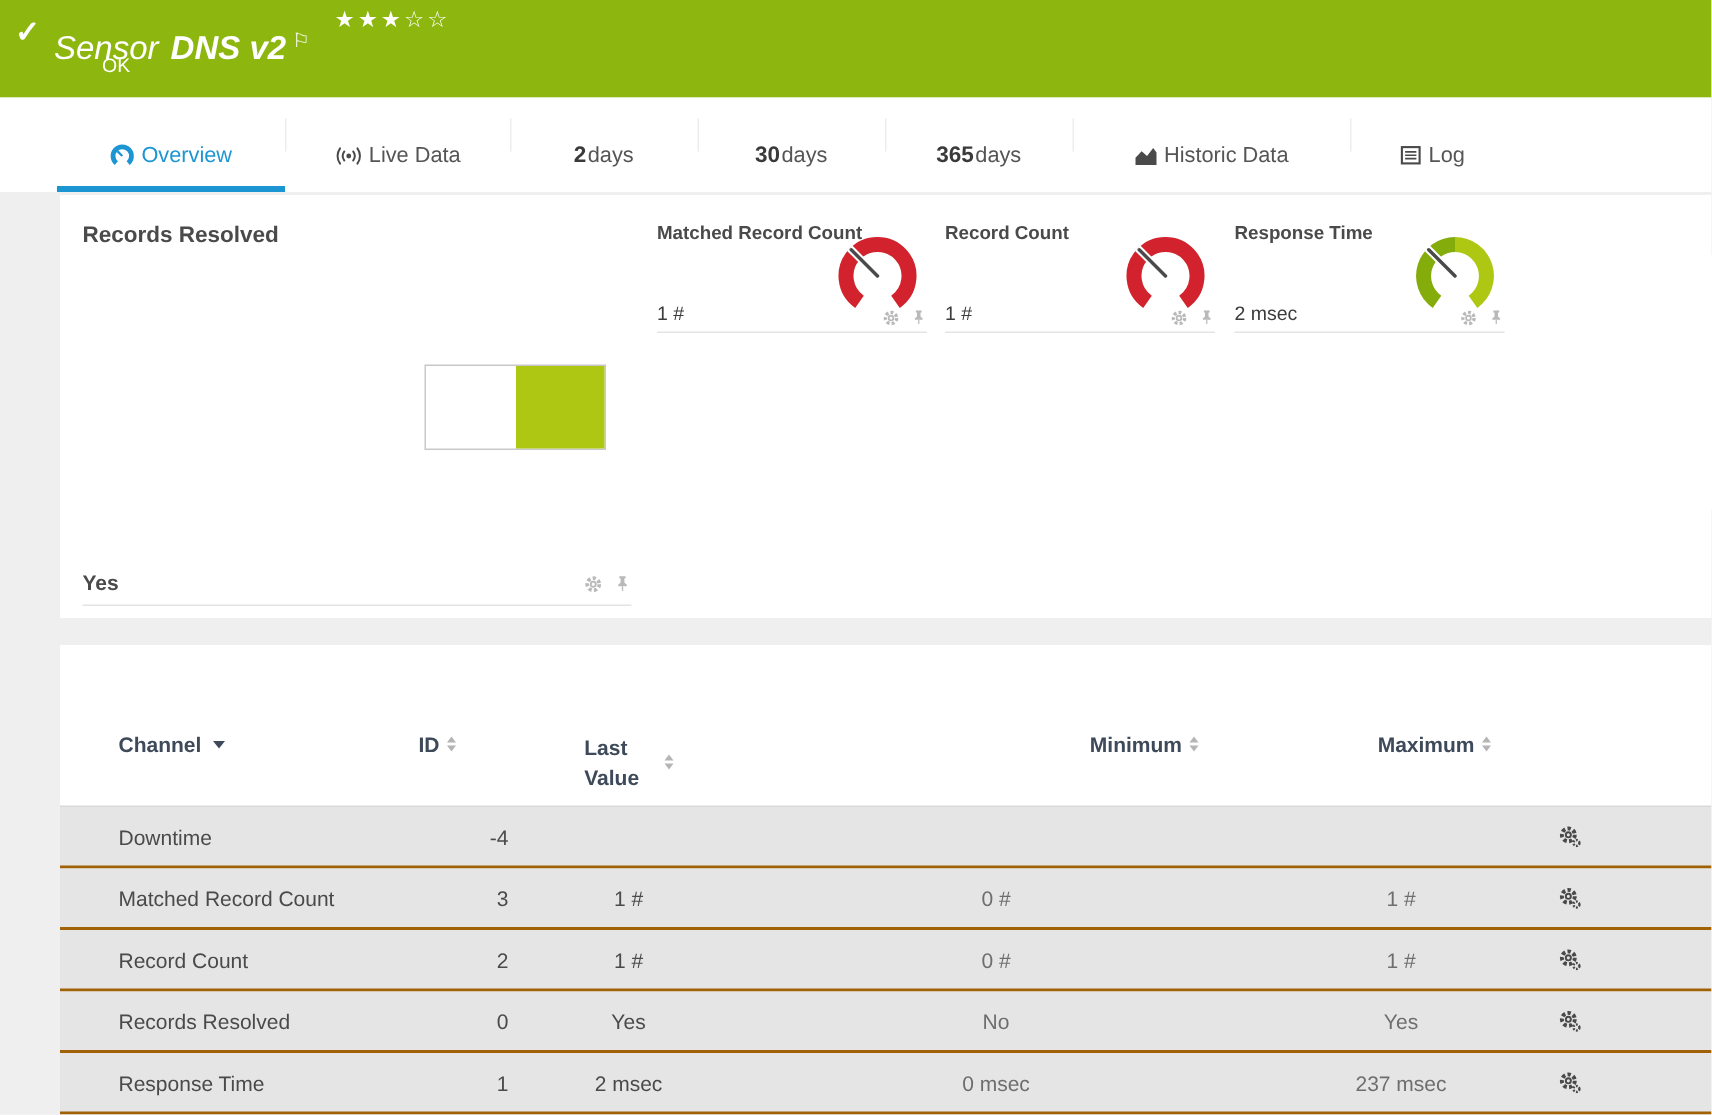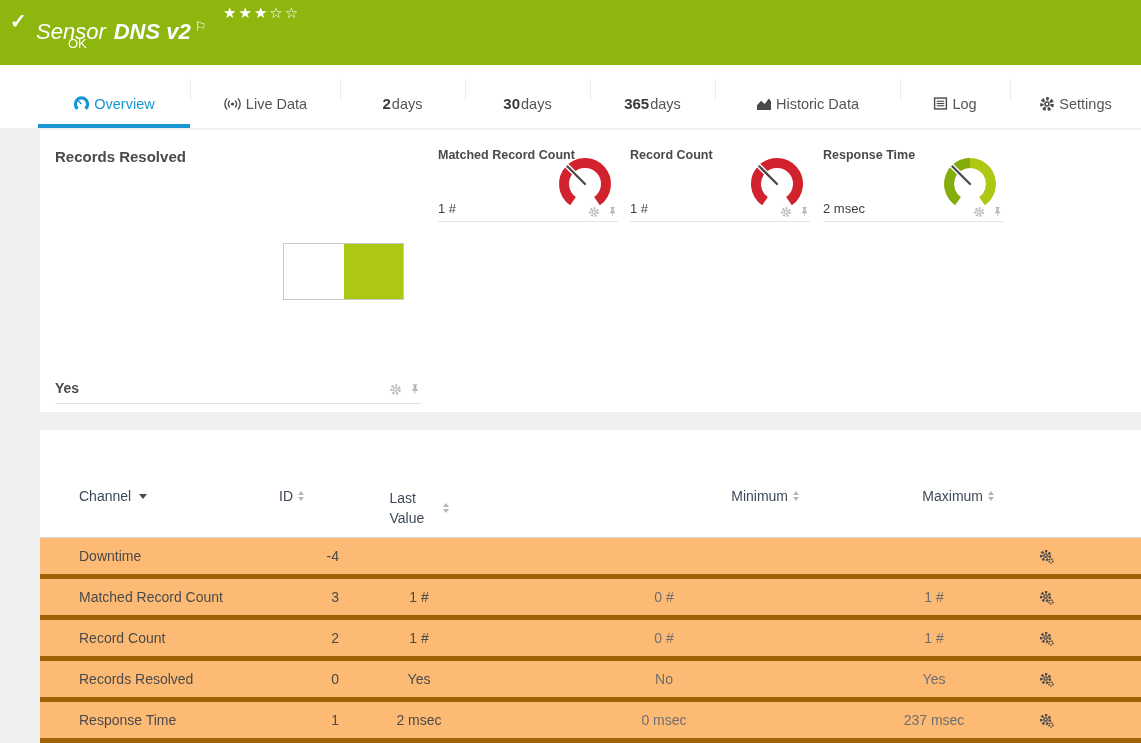--- a/index.html
+++ b/index.html
@@ -54,32 +54,32 @@
   .gauge-panel{position:absolute;top:18px;width:180px;height:74px;border-bottom:1px solid #e4e4e4}
   #gp1{left:398px}#gp2{left:590px}#gp3{left:783px}
   .gp-title{font-size:12.5px;font-weight:bold;color:#4a4a4a}
   .gauge-svg{position:absolute;right:2px;top:6px}
   .gp-value{position:absolute;left:0;bottom:5px;font-size:13px;color:#3c3c3c}
   .gp-icons{position:absolute;right:0;bottom:3px}
 
   
   .thead,.trow{display:grid;grid-template-columns:200px 60px 160px 330px 210px 1fr;padding-left:39px}
   .thead{padding-top:58px;padding-bottom:9px;border-bottom:1px solid #d9d9d9;align-items:flex-start}
-  .th{font-size:14px;font-weight:normal;color:#3e4a5a;display:flex;align-items:center;cursor:pointer}
+  .th{font-size:14px;font-weight:bold;color:#3e4a5a;display:flex;align-items:center;cursor:pointer}
   .th-id{justify-content:flex-start}
   .th-last{justify-content:center;}
   .th-last .lbl{display:inline-block;width:48px;line-height:20px}
   .th-min,.th-max{justify-content:flex-end;position:relative}
   .th-min{left:-30px}.th-max{left:-45px}
   .caret{width:0;height:0;border-left:4px solid transparent;border-right:4px solid transparent;border-top:5px solid #3e4a5a;margin-left:8px}
   .sort{display:inline-flex;flex-direction:column;gap:2px;margin-left:5px}
   .sort i{display:block;width:0;height:0;border-left:3.5px solid transparent;border-right:3.5px solid transparent}
   .sort .up{border-bottom:4px solid #b5b5b5}
   .sort .down{border-top:4px solid #b5b5b5}
-  .trow{height:41px;align-items:center;border-bottom:5px solid #a16207;background:#fdba74;cursor:pointer}
+  .trow{height:41px;align-items:center;border-bottom:2px solid #a16207;background:#e5e5e5;cursor:pointer}
   .td{font-size:14px;color:#4a4a4a}
   .c-id{text-align:right}
   .c-last{text-align:center}
   .c-min,.c-max{text-align:center;color:#6e6e6e}
   .c-gear{display:flex;align-items:center;color:#4a4a4a;cursor:pointer}
 </style>
 </head>
 <body>
 
 <div id="app">
@@ -128,27 +128,20 @@
     </div>
     <div class="tab t-log">
       <svg width="15" height="15" viewBox="0 0 16 16">
         <rect x="1.7" y="2.2" width="12.6" height="11.6" fill="none" stroke="currentColor" stroke-width="1.5"></rect>
         <line x1="4" y1="5.6" x2="12" y2="5.6" stroke="currentColor" stroke-width="1.2"></line>
         <line x1="4" y1="8" x2="12" y2="8" stroke="currentColor" stroke-width="1.2"></line>
         <line x1="4" y1="10.4" x2="12" y2="10.4" stroke="currentColor" stroke-width="1.2"></line>
       </svg>
       <span>Log</span>
     </div>
-    <div class="tab t-settings">
-      <svg width="16" height="16" viewBox="0 0 16 16">
-        <circle cx="8" cy="8" r="5.2" fill="none" stroke="currentColor" stroke-width="3.4" stroke-dasharray="2.7 1.9"></circle>
-        <circle cx="8" cy="8" r="2" fill="none" stroke="currentColor" stroke-width="1.6"></circle>
-      </svg>
-      <span>Settings</span>
-    </div>
   </div>
 
   <div class="panel" id="panel-overview">
 
     <div class="rr-title">Records Resolved</div>
 
     <div class="rr-chart">
       <div class="fill"></div>
     </div>
 

